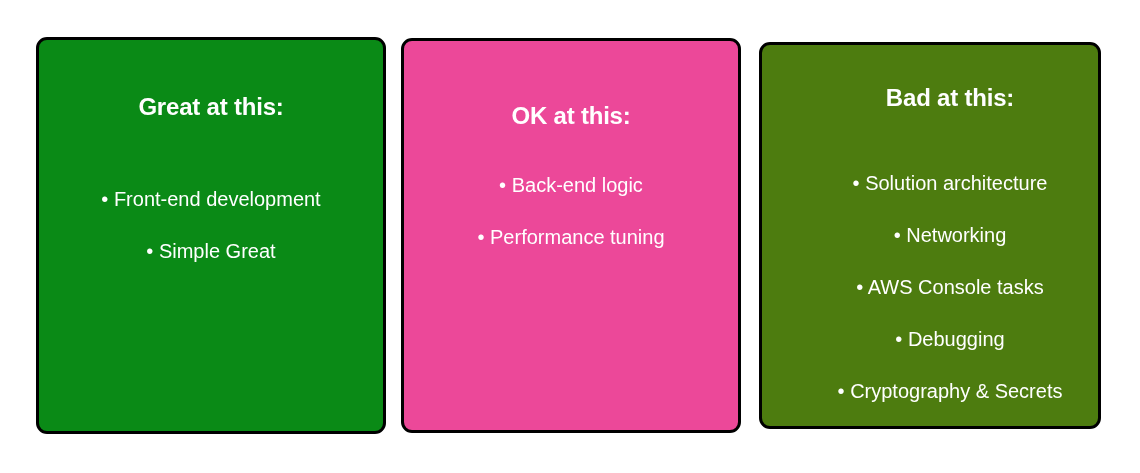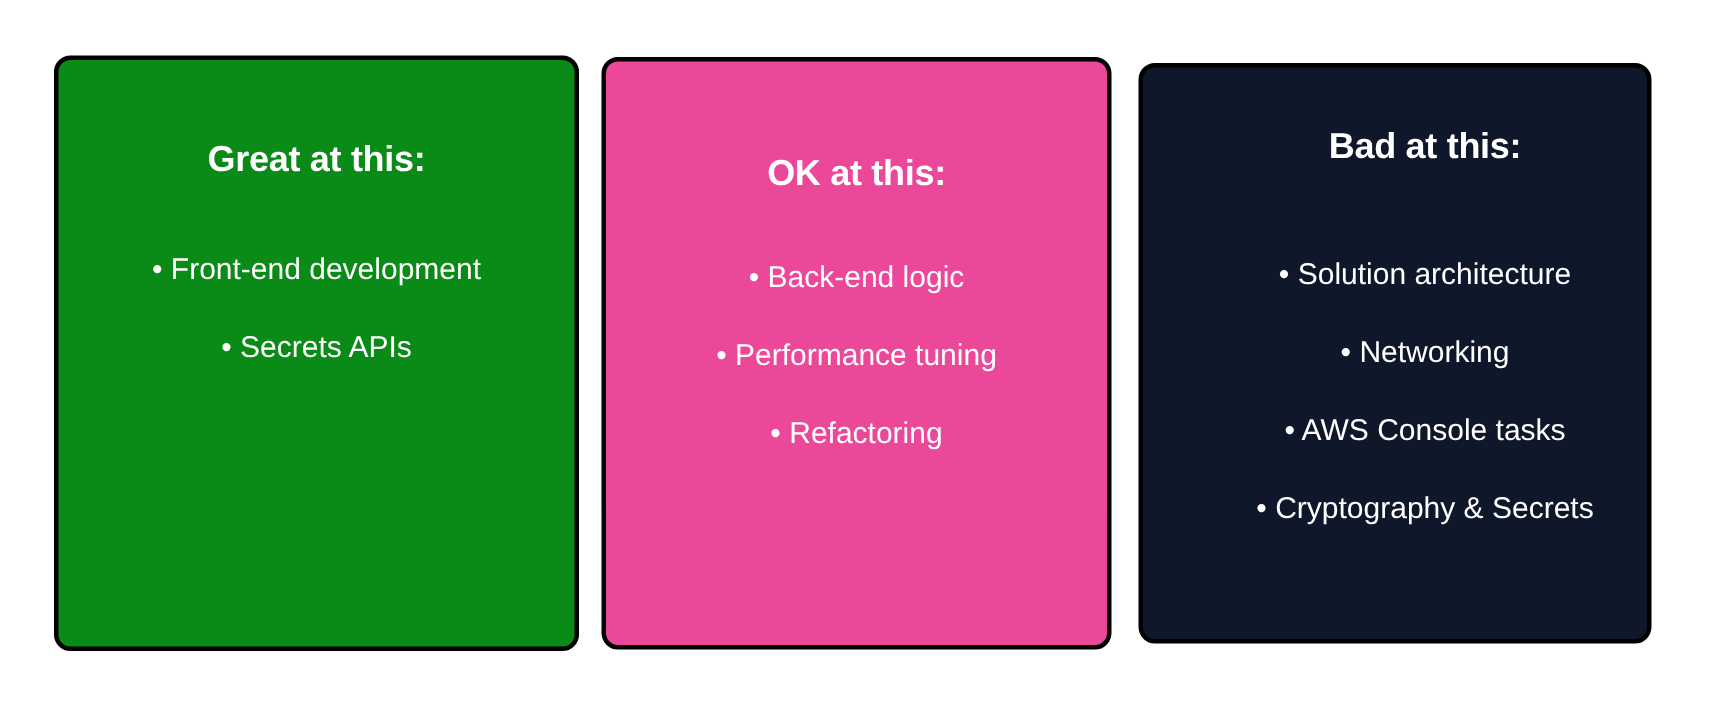--- a/index.html
+++ b/index.html
@@ -63,21 +63,21 @@
 
   
   #card-great {
     left: 36px;
     top: 37px;
     width: 350px;
     height: 397px;
     background: #0a8a16;
   }
   #card-great .card-title { margin-top: 53px; }
-  #card-great .card-list { margin-top: 27px; }
+  #card-great .card-list { margin-top: 46px; }
   #card-great .card-list li { margin-bottom: 28px; }
 
   
   #card-ok {
     left: 401px;
     top: 38px;
     width: 340px;
     height: 395px;
     background: #cc5200;
   }
@@ -99,36 +99,36 @@
 </style>
 </head>
 <body style="background: rgb(255, 255, 255);">
 
 <div id="board">
 
   <section class="card" id="card-great" style="background: rgb(10, 138, 22); border-color: rgb(0, 0, 0); color: rgb(255, 255, 255);">
     <h2 class="card-title">Great at this:</h2>
     <ul class="card-list">
       <li><span class="bullet-dot">•</span> <span>Front-end development</span></li>
-      <li><span class="bullet-dot">•</span> <span>Secrets APIs</span></li>
+      <li><span class="bullet-dot">•</span> <span>Simple Great</span></li>
     </ul>
   </section>
 
   <section class="card" id="card-ok" style="background: #ec4899; border-color: rgb(0, 0, 0); color: rgb(255, 255, 255);">
     <h2 class="card-title">OK at this:</h2>
     <ul class="card-list">
       <li><span class="bullet-dot">•</span> <span>Back-end logic</span></li>
       <li><span class="bullet-dot">•</span> <span>Performance tuning</span></li>
-      <li><span class="bullet-dot">•</span> <span>Refactoring</span></li>
     </ul>
   </section>
 
-  <section class="card" id="card-bad" style="background: #0f172a; border-color: rgb(0, 0, 0); color: rgb(255, 255, 255); padding-left: 40px;">
+  <section class="card" id="card-bad" style="background: #4d7c0f; border-color: rgb(0, 0, 0); color: rgb(255, 255, 255); padding-left: 40px;">
     <h2 class="card-title">Bad at this:</h2>
     <ul class="card-list">
       <li><span class="bullet-dot">•</span> <span>Solution architecture</span></li>
       <li><span class="bullet-dot">•</span> <span>Networking</span></li>
       <li><span class="bullet-dot">•</span> <span>AWS Console tasks</span></li>
+      <li><span class="bullet-dot">•</span> <span>Debugging</span></li>
       <li><span class="bullet-dot">•</span> <span>Cryptography &amp; Secrets</span></li>
     </ul>
   </section>
 
 </div>
 
 </body></html>

